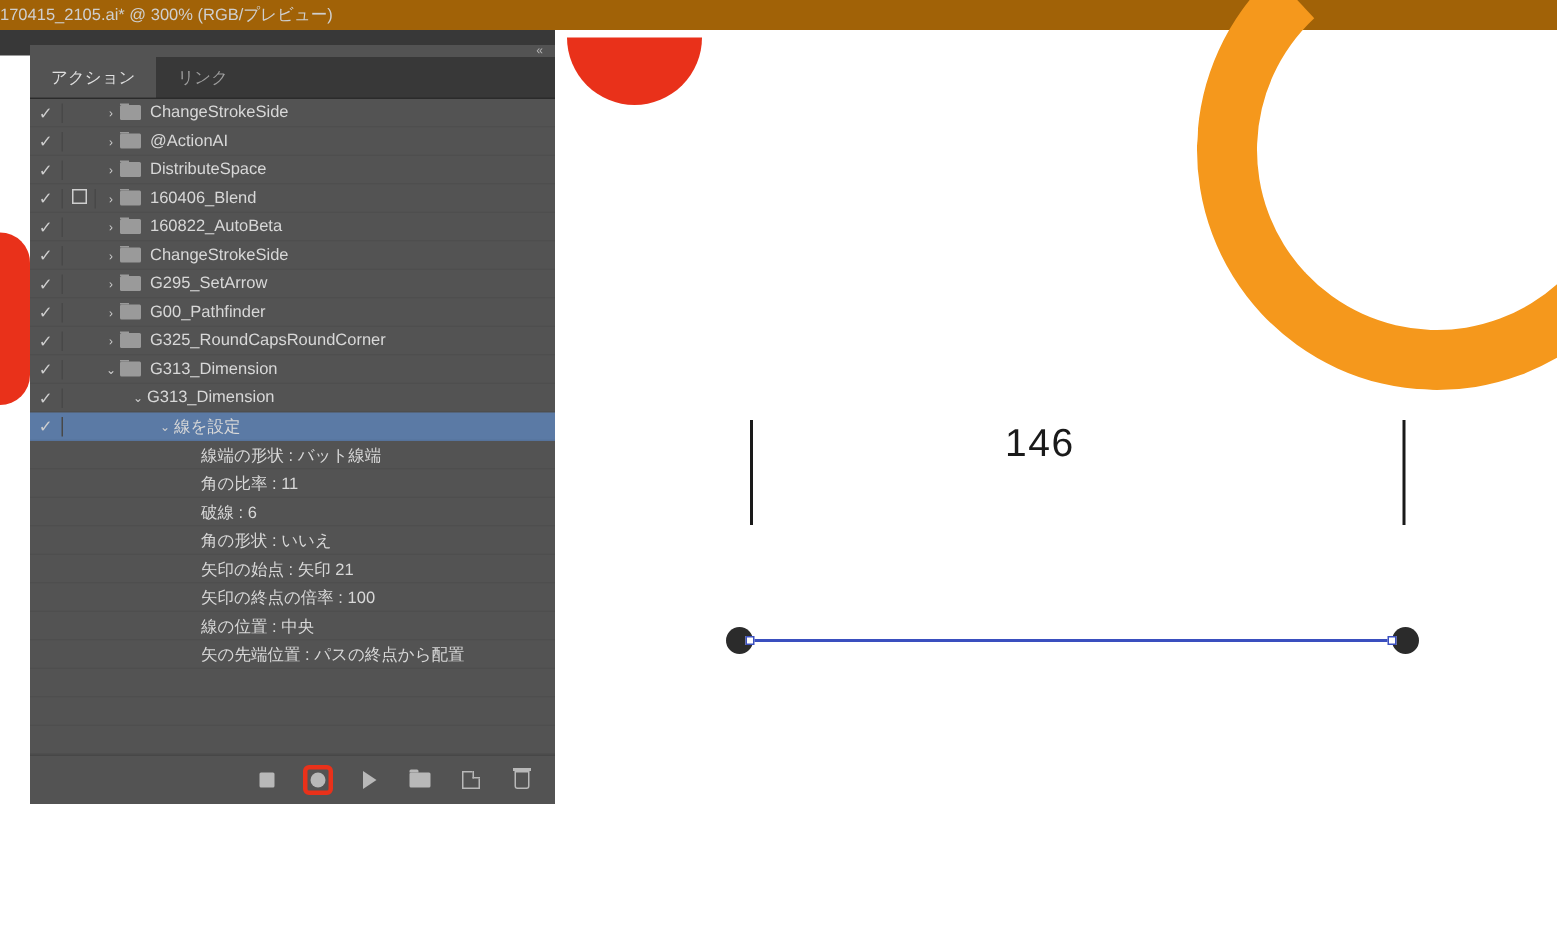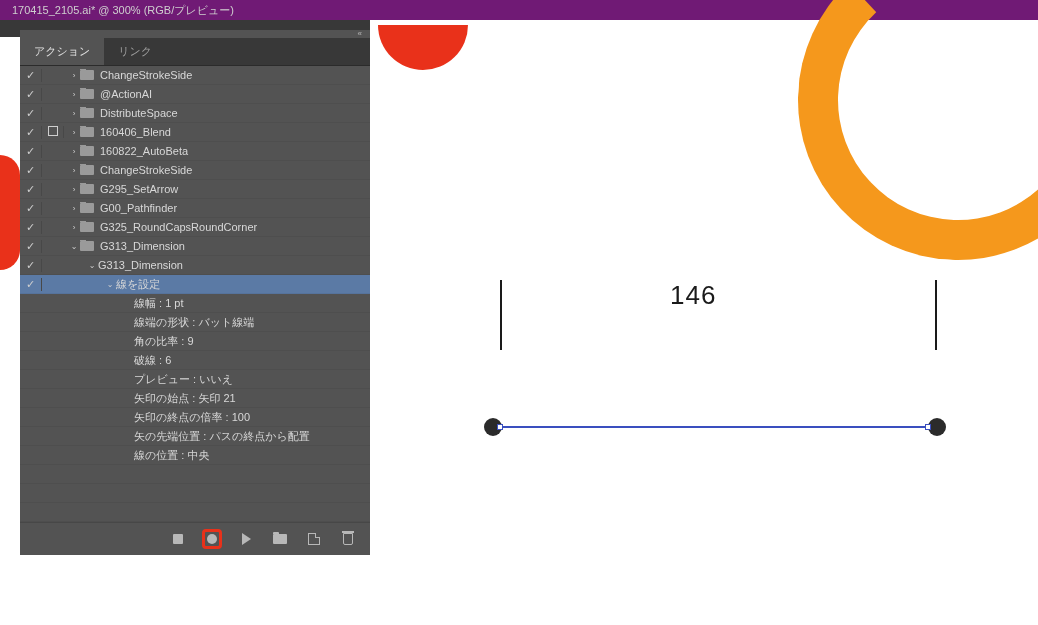--- a/index.html
+++ b/index.html
@@ -5,24 +5,24 @@
 * { margin: 0; padding: 0; box-sizing: border-box; }
 body {
   font-family: "Hiragino Kaku Gothic Pro", "Meiryo", sans-serif;
   background: #fff;
   width: 1038px;
   height: 625px;
   overflow: hidden;
   position: relative;
 }
 .title-bar {
-  background: #701a75;
+  background: #a16207;
   color: #cfcfcf;
   font-size: 11px;
-  padding: 4px 12px;
+  padding: 4px 0;
   height: 20px;
   line-height: 12px;
 }
 .topstrip {
   background: #383838;
   height: 17px;
 }
 .panel-container {
   position: absolute;
   left: 20px;
@@ -385,57 +385,48 @@
           <span class="arrow">⌄</span>
           <span>線を設定</span>
         </div>
       </div>
       <div class="row">
         <div class="col-check"></div>
         <div class="col-rec"></div>
         <div class="col-content">
           <span class="indent" style="width: 54px;"></span>
           <span class="arrow"></span>
-          <span>線幅 : 1 pt</span>
-        </div>
-      </div>
-      <div class="row">
-        <div class="col-check"></div>
-        <div class="col-rec"></div>
-        <div class="col-content">
-          <span class="indent" style="width: 54px;"></span>
-          <span class="arrow"></span>
           <span>線端の形状 : バット線端</span>
         </div>
       </div>
       <div class="row">
         <div class="col-check"></div>
         <div class="col-rec"></div>
         <div class="col-content">
           <span class="indent" style="width: 54px;"></span>
           <span class="arrow"></span>
-          <span>角の比率 : 9</span>
+          <span>角の比率 : 11</span>
         </div>
       </div>
       <div class="row">
         <div class="col-check"></div>
         <div class="col-rec"></div>
         <div class="col-content">
           <span class="indent" style="width: 54px;"></span>
           <span class="arrow"></span>
           <span>破線 : 6</span>
         </div>
       </div>
       <div class="row">
         <div class="col-check"></div>
         <div class="col-rec"></div>
         <div class="col-content">
           <span class="indent" style="width: 54px;"></span>
           <span class="arrow"></span>
-          <span>プレビュー : いいえ</span>
+          <span>角の形状 : いいえ</span>
         </div>
       </div>
       <div class="row">
         <div class="col-check"></div>
         <div class="col-rec"></div>
         <div class="col-content">
           <span class="indent" style="width: 54px;"></span>
           <span class="arrow"></span>
           <span>矢印の始点 : 矢印 21</span>
         </div>
@@ -448,30 +439,30 @@
           <span class="arrow"></span>
           <span>矢印の終点の倍率 : 100</span>
         </div>
       </div>
       <div class="row">
         <div class="col-check"></div>
         <div class="col-rec"></div>
         <div class="col-content">
           <span class="indent" style="width: 54px;"></span>
           <span class="arrow"></span>
+          <span>線の位置 : 中央</span>
+        </div>
+      </div>
+      <div class="row">
+        <div class="col-check"></div>
+        <div class="col-rec"></div>
+        <div class="col-content">
+          <span class="indent" style="width: 54px;"></span>
+          <span class="arrow"></span>
           <span>矢の先端位置 : パスの終点から配置</span>
-        </div>
-      </div>
-      <div class="row">
-        <div class="col-check"></div>
-        <div class="col-rec"></div>
-        <div class="col-content">
-          <span class="indent" style="width: 54px;"></span>
-          <span class="arrow"></span>
-          <span>線の位置 : 中央</span>
         </div>
       </div>
       <div class="row">
         <div class="col-check"></div>
         <div class="col-rec"></div>
         <div class="col-content"></div>
       </div>
       <div class="row">
         <div class="col-check"></div>
         <div class="col-rec"></div>

